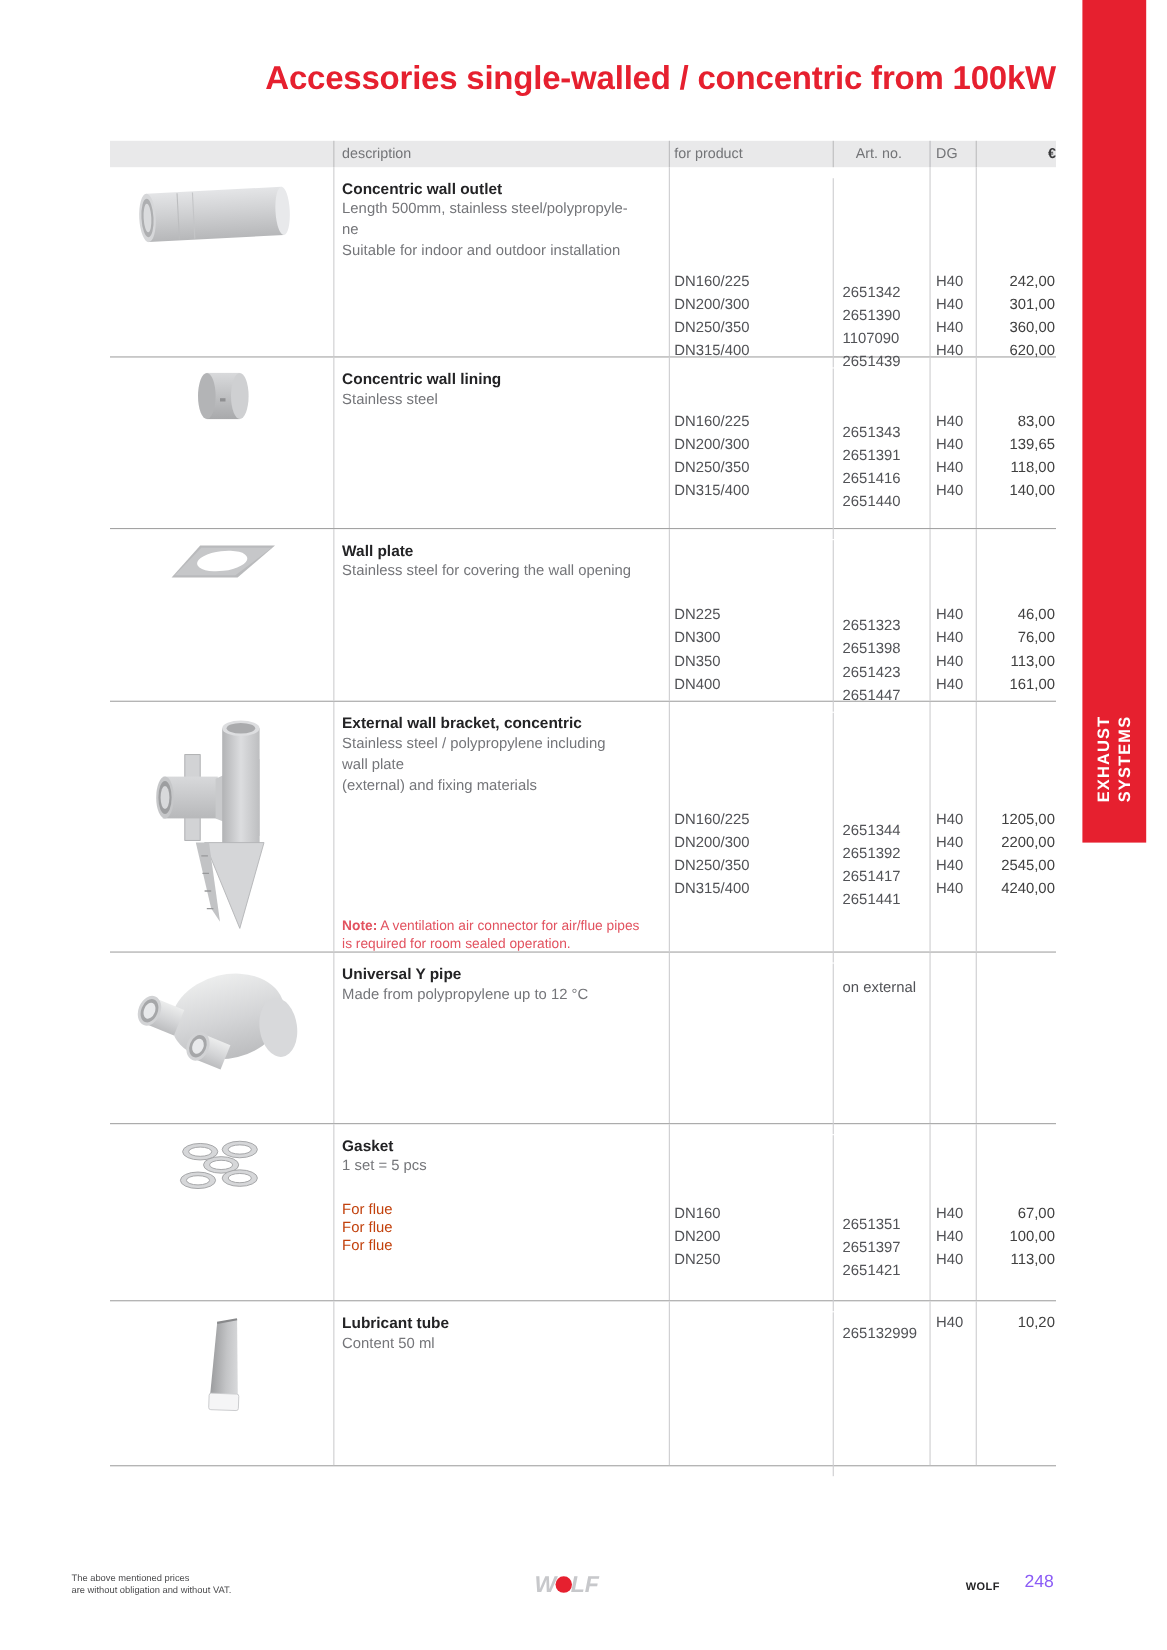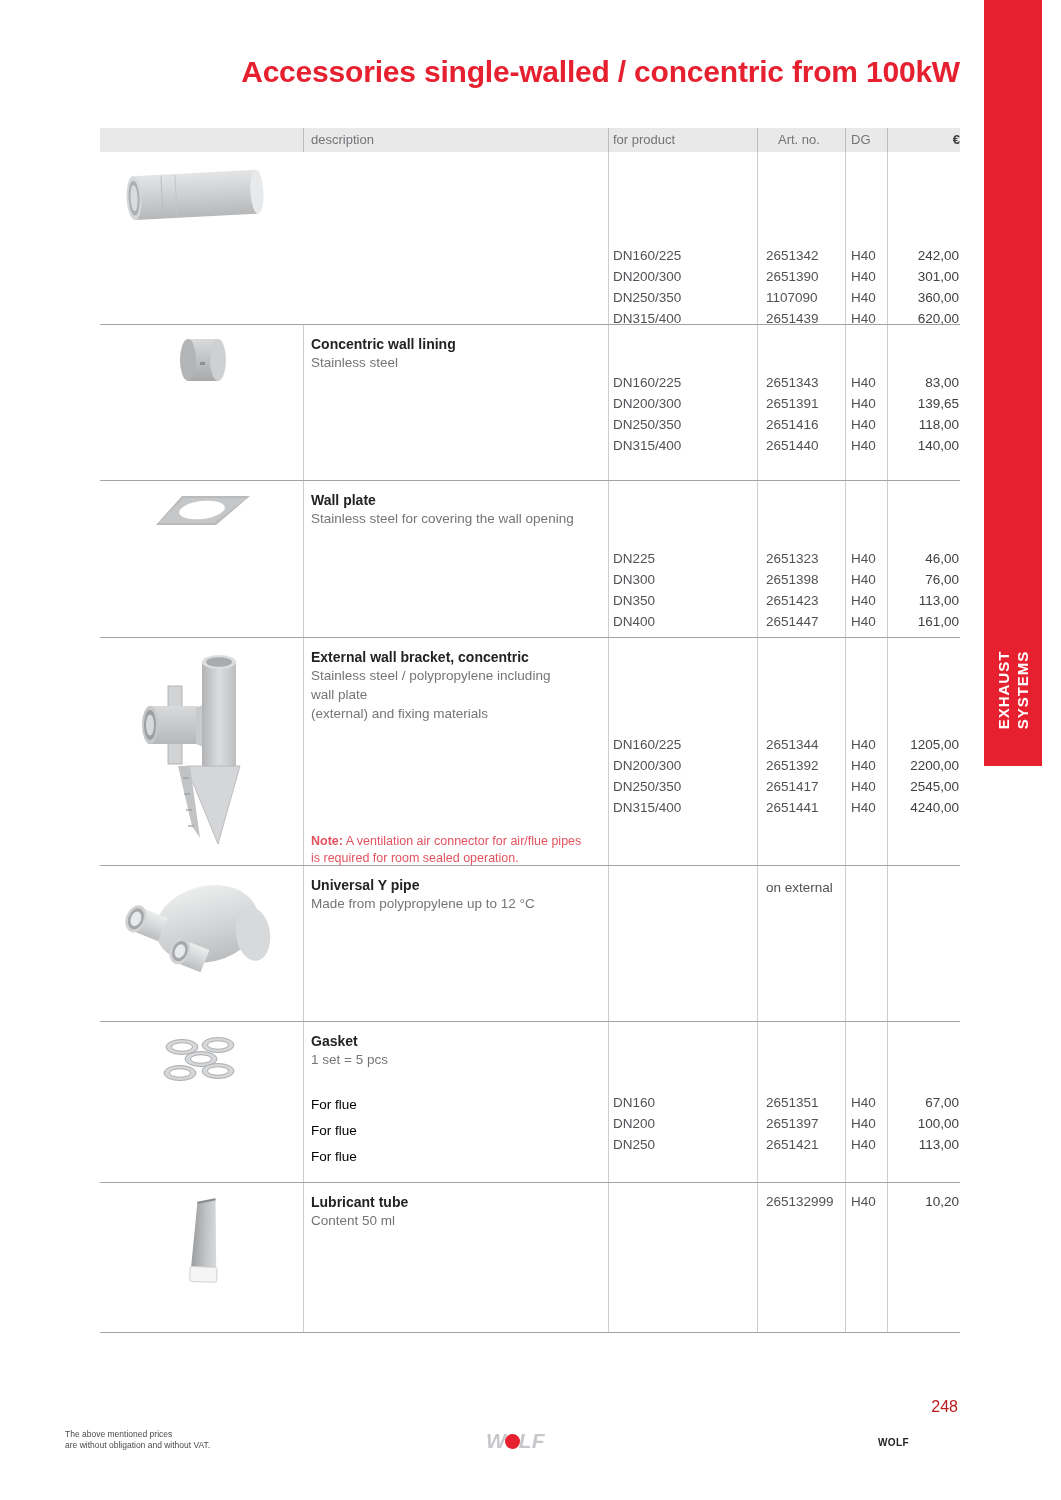--- a/index.html
+++ b/index.html
@@ -33,58 +33,58 @@
             color:#3a3a3c;font-weight:700;}
 
   .row{position:relative;border-bottom:1px solid #a3a3a3;}
   .r1{height:172px}.r2{height:155px}.r3{height:156px}.r4{height:227px}
   .r5{height:155px}.r6{height:160px}.r7{height:149px}
 
   .cell{position:absolute;top:0;height:100%;box-sizing:border-box;}
   .c-img{left:0;width:203px;}
   .c-desc{left:203px;width:305px;border-left:1px solid #cdcdcf;}
   .c-prod{left:508px;width:149px;border-left:1px solid #cdcdcf;}
-  .c-art{left:657px;width:88px;border-left:1px solid #cdcdcf;}
+  .c-art{left:657px;width:88px;border-left:1px solid #cdcdcf;margin-top:10px;}
   .c-dg{left:745px;width:42px;border-left:1px solid #cdcdcf;}
   .c-price{left:787px;width:73px;border-left:1px solid #cdcdcf;text-align:right;}
 
   .ptitle{margin:11px 0 0 7px;font-size:14px;font-weight:700;color:#232325;}
   .pbody{margin:1px 0 0 7px;font-size:13.5px;color:#747579;line-height:19px;}
   .pre{white-space:pre-line;}
 
   .vblock{line-height:21px;font-size:13.5px;color:#515256;}
   .r1 .vblock{margin-top:93px}.r2 .vblock{margin-top:47px}.r3 .vblock{margin-top:67px}
   .r4 .vblock{margin-top:96px}.r5 .vblock{margin-top:11px}.r6 .vblock{margin-top:70px}
   .r7 .vblock{margin-top:8px}
   .c-prod .vline{padding-left:4px;}
   .c-art .vline{padding-left:8px;}
   .c-dg .vline{padding-left:5px;}
   .c-price .vline{padding-right:1px;font-weight:400;color:#404040;}
 
-  .vlabels{position:absolute;top:70px;left:7px;line-height:26px;font-size:13.5px;color:#000000;}
+  .vlabels{position:absolute;top:70px;left:7px;line-height:16px;font-size:13.5px;color:#c2410c;}
 
   .note{position:absolute;top:195px;left:7px;width:295px;font-size:12.5px;line-height:17px;
         color:var(--note-red);}
   .note-label{font-weight:700;}
 
   .img-wrap{position:absolute;}
   .iw1{left:24px;top:14px;}  .iw2{left:80px;top:11px;}  .iw3{left:52px;top:8px;}
   .iw4{left:40px;top:10px;}  .iw5{left:22px;top:6px;}   .iw6{left:58px;top:13px;}
   .iw7{left:82px;top:14px;}
 
   
   .footer-note{position:absolute;left:65px;top:1429px;font-size:8.5px;line-height:10.5px;
                color:#4b4b4d;}
   .wolf-logo{position:absolute;left:486px;top:1429px;font-size:21px;font-style:italic;
              font-weight:800;color:#c7c8cb;letter-spacing:0;}
   .logo-dot{display:inline-block;width:15px;height:15px;border-radius:50%;
             background:var(--brand-red);margin:0 -1px;vertical-align:-1px;}
   .footer-brand{position:absolute;top:1437px;right:152px;font-size:10px;font-weight:700;
                 color:#232325;letter-spacing:0.4px;}
-  .footer-page{position:absolute;top:1398px;right:103px;font-size:16px;color:#b91c1c;}
+  .footer-page{position:absolute;top:1430px;right:103px;font-size:16px;color:#8b5cf6;}
 </style>
 </head>
 <body>
 
 <div class="page">
 
   <div class="side-tab">
     <div class="tab-text pre">EXHAUST
 SYSTEMS</div>
   </div>
@@ -115,20 +115,26 @@
               <rect x="10" y="7" width="123" height="44" fill="url(#g1)"></rect>
               <ellipse cx="133" cy="29" rx="6.5" ry="22" fill="#e8e9eb"></ellipse>
               <line x1="38" y1="8" x2="38" y2="50" stroke="#bcbdbf" stroke-width="1"></line>
               <line x1="52" y1="8" x2="52" y2="50" stroke="#c4c5c7" stroke-width="1"></line>
               <ellipse cx="10" cy="29" rx="7.5" ry="22" fill="#d6d7d9"></ellipse>
               <ellipse cx="10" cy="29" rx="5.5" ry="17.5" fill="#aeafb1"></ellipse>
               <ellipse cx="10" cy="29" rx="3.5" ry="13" fill="#dadbdd"></ellipse>
             </g>
           </svg>
         </div>
+      </div>
+      <div class="cell c-desc">
+        <div class="ptitle">Concentric wall outlet</div>
+        <div class="pbody pre">Length 500mm, stainless steel/polypropyle-
+ne
+Suitable for indoor and outdoor installation</div>
       </div>
       <div class="cell c-prod">
         <div class="vblock">
           <div class="vline">DN160/225</div>
           <div class="vline">DN200/300</div>
           <div class="vline">DN250/350</div>
           <div class="vline">DN315/400</div>
         </div>
       </div>
       <div class="cell c-art">

